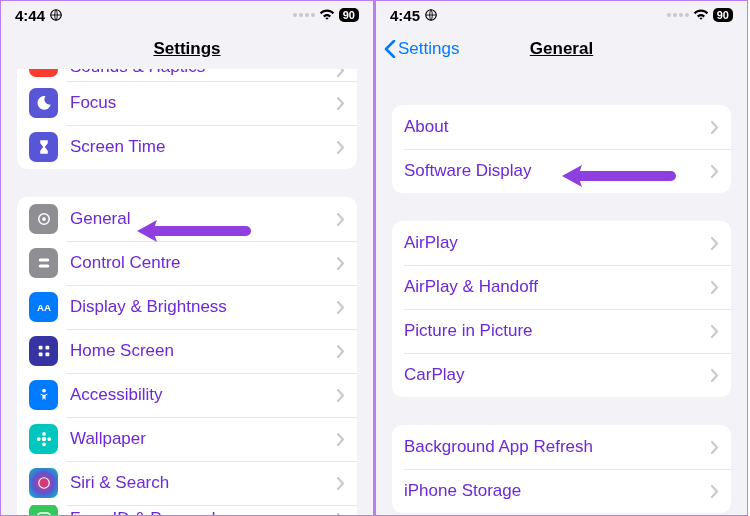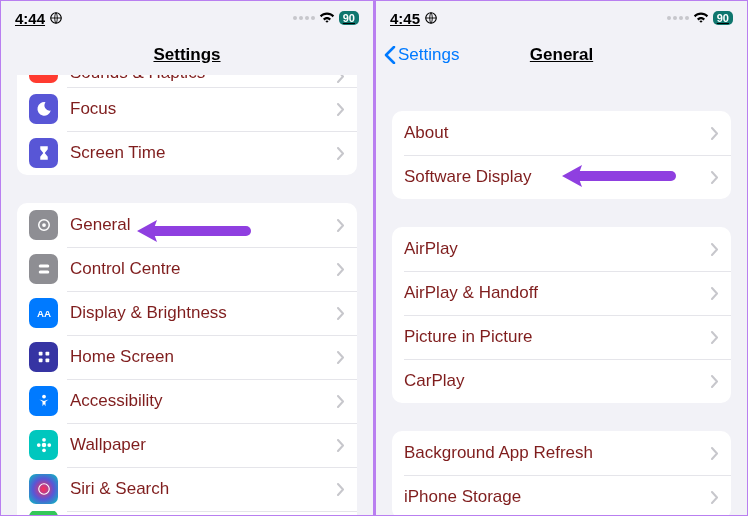--- a/index.html
+++ b/index.html
@@ -1,39 +1,39 @@
 <!DOCTYPE html>
 <html><head>
 <meta charset="utf-8">
 <style>
   * { margin: 0; padding: 0; box-sizing: border-box; font-family: -apple-system, "SF Pro Text", "Helvetica Neue", Arial, sans-serif; }
   body { width: 750px; height: 516px; display: flex; background: #fff; }
   .phone { width: 374px; height: 516px; background: #f2f2f7; border: 1px solid #b97ff0; position: relative; overflow: hidden; }
   .phone + .phone { border-left: 2px solid #b97ff0; }
-  .status-bar { height: 28px; display: flex; justify-content: space-between; align-items: center; padding: 17px 14px; font-size: 15px; font-weight: 600; color: #000; text-decoration: underline; }
+  .status-bar { height: 28px; display: flex; justify-content: space-between; align-items: center; padding: 11px 14px; font-size: 15px; font-weight: 600; color: #000; }
   .status-left { display: flex; align-items: center; gap: 4px; }
   .status-right { display: flex; align-items: center; gap: 4px; }
   .globe { width: 14px; height: 14px; }
   .dots { display: flex; gap: 2px; }
   .dots span { width: 4px; height: 4px; border-radius: 50%; background: #c7c7cc; }
   .wifi-icon { width: 16px; height: 12px; }
-  .battery { display: flex; align-items: center; background: #0f766e; color: #fff; border-radius: 5px; padding: 1px 4px; font-size: 11px; font-weight: 700; position: relative; }
+  .battery { display: flex; align-items: center; background: #000000; color: #fff; border-radius: 5px; padding: 1px 4px; font-size: 11px; font-weight: 700; position: relative; }
   .nav-header { height: 40px; display: flex; align-items: center; justify-content: center; position: relative; text-decoration: underline; }
   .nav-title { font-size: 17px; font-weight: 600; color: #000; }
   .nav-back { position: absolute; left: 8px; display: flex; align-items: center; color: #007aff; font-size: 17px; gap: 2px; }
   .chev-back { width: 12px; height: 18px; }
   .content { padding: 0 0 0 0; overflow: hidden; }
   .group { background: #fff; margin: 0 16px 28px 16px; border-radius: 10px; overflow: hidden; }
   .group.peek-top { margin-top: -8px; border-top-left-radius: 0; border-top-right-radius: 0; }
   .row { display: flex; align-items: center; height: 44px; padding: 0 12px 0 12px; position: relative; }
   .row + .row::before { content: ""; position: absolute; top: 0; left: 50px; right: 0; height: 1px; background: #e5e5ea; }
   .row.noicon + .row.noicon::before { left: 12px; }
   .icon-box { width: 29px; height: 30px; border-radius: 7px; display: flex; align-items: center; justify-content: center; margin-right: 12px; flex-shrink: 0; }
   .icon-box svg { width: 18px; height: 18px; }
-  .row-label { font-size: 17px; color: #7f1d1d; flex: 1; }
+  .row-label { font-size: 17px; color: #6d28d9; flex: 1; }
   .chev { width: 8px; height: 13px; flex-shrink: 0; }
   .chev path { stroke: #c7c7cc; stroke-width: 2; fill: none; stroke-linecap: round; stroke-linejoin: round; }
   .row.peek-cut { height: 20px; overflow: hidden; align-items: flex-end; padding-bottom: 4px; }
   .row.peek-bottom-cut { height: 28px; overflow: hidden; }
   .arrow { position: absolute; pointer-events: none; }
   .phone2 .content { padding-top: 36px; }
 </style>
 </head>
 <body>
 

